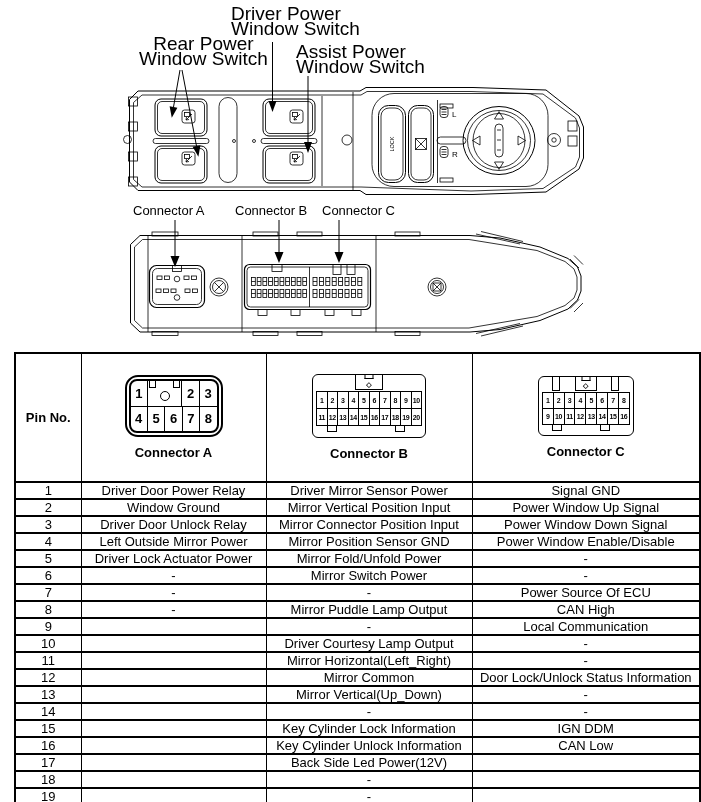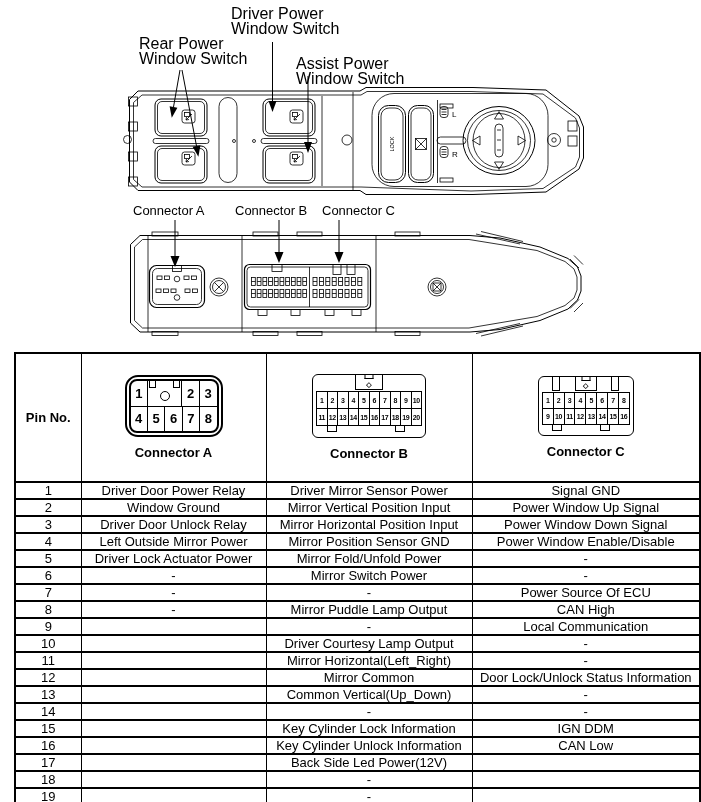--- a/index.html
+++ b/index.html
@@ -3,21 +3,21 @@
 <meta charset="utf-8">
 <style>
   html,body{margin:0;padding:0;background:#fff;}
   .stage{
     position:relative;width:701px;height:802px;background:#fff;
     font-family:"Liberation Sans", sans-serif;color:#000;overflow:hidden;
   }
   .stage svg{position:absolute;left:0;top:0;}
   
   .callout{
-    position:absolute;font-size:16px;line-height:15px;white-space:pre-line;
+    position:absolute;font-size:19px;line-height:15px;white-space:pre-line;
     letter-spacing:0;color:#000;
   }
   .conn-label{position:absolute;font-size:13px;line-height:14px;color:#000;}
   
   .pin-table{
     position:absolute;left:14px;top:352px;width:685px;
     border-collapse:collapse;table-layout:fixed;background:#fff;
   }
   .pin-table col.c0{width:66px}
   .pin-table col.c1{width:185px}
@@ -341,23 +341,23 @@
         <path d="M279,220 L279,253"></path>
           <path class="fillb" d="M274.5,252 L283.5,252 L279,263 Z"></path>
         <path d="M339,220 L339,253"></path>
           <path class="fillb" d="M334.5,252 L343.5,252 L339,263 Z"></path>
       </g>
     </g>
   </svg>
 
   <div class="callout" style="left:231px;top:6px;">Driver Power
 Window Switch</div>
-  <div class="callout" style="left:139px;top:36px;">Rear Power
+  <div class="callout" style="left:139px;top:36px;text-align:center;">Rear Power
 Window Switch</div>
-  <div class="callout" style="left:296px;top:44px;margin-top:12px;">Assist Power
+  <div class="callout" style="left:296px;top:44px;">Assist Power
 Window Switch</div>
   <div class="conn-label" style="left:133px;top:204px;">Connector A</div>
   <div class="conn-label" style="left:235px;top:204px;">Connector B</div>
   <div class="conn-label" style="left:322px;top:204px;">Connector C</div>
 
   <table class="pin-table">
     <colgroup>
         <col class="c0">
         <col class="c1">
         <col class="c2">
@@ -483,21 +483,21 @@
         </tr>
         <tr>
           <td>2</td>
           <td>Window Ground</td>
           <td>Mirror Vertical Position Input</td>
           <td>Power Window Up Signal</td>
         </tr>
         <tr>
           <td>3</td>
           <td>Driver Door Unlock Relay</td>
-          <td>Mirror Horizontal Position Input</td>
+          <td>Mirror Connector Position Input</td>
           <td>Power Window Down Signal</td>
         </tr>
         <tr>
           <td>4</td>
           <td>Left Outside Mirror Power</td>
           <td>Mirror Position Sensor GND</td>
           <td>Power Window Enable/Disable</td>
         </tr>
         <tr>
           <td>5</td>
@@ -543,21 +543,21 @@
         </tr>
         <tr>
           <td>12</td>
           <td></td>
           <td>Mirror Common</td>
           <td>Door Lock/Unlock Status Information</td>
         </tr>
         <tr>
           <td>13</td>
           <td></td>
-          <td>Common Vertical(Up_Down)</td>
+          <td>Mirror Vertical(Up_Down)</td>
           <td>-</td>
         </tr>
         <tr>
           <td>14</td>
           <td></td>
           <td>-</td>
           <td>-</td>
         </tr>
         <tr>
           <td>15</td>

